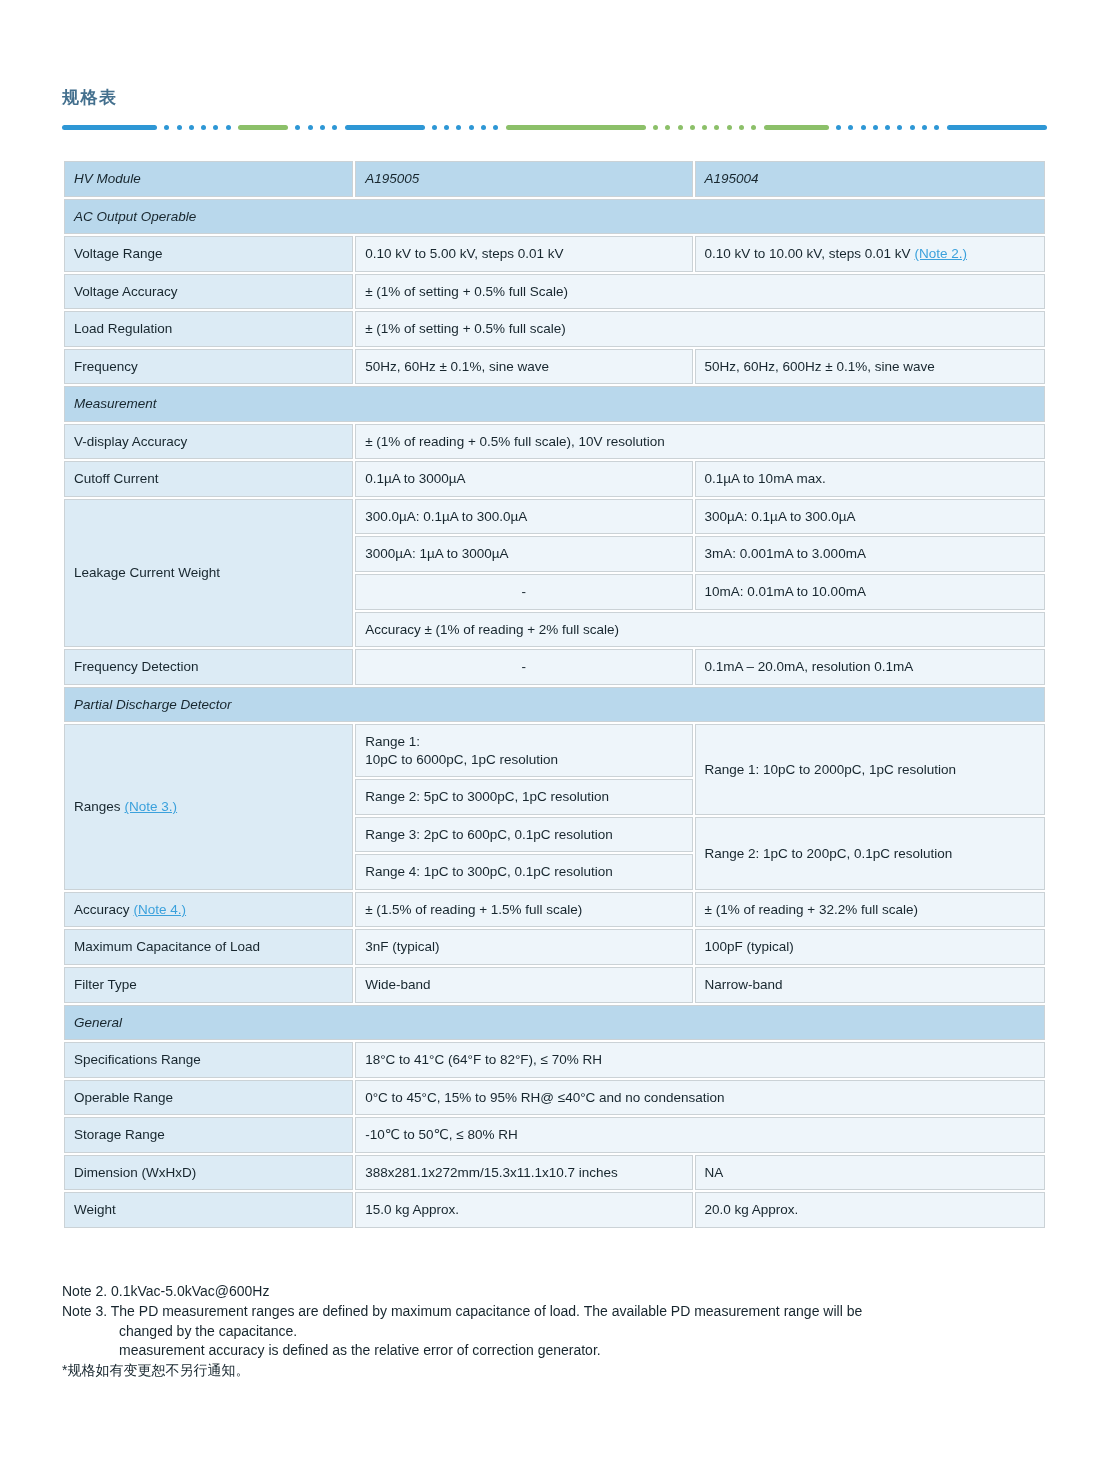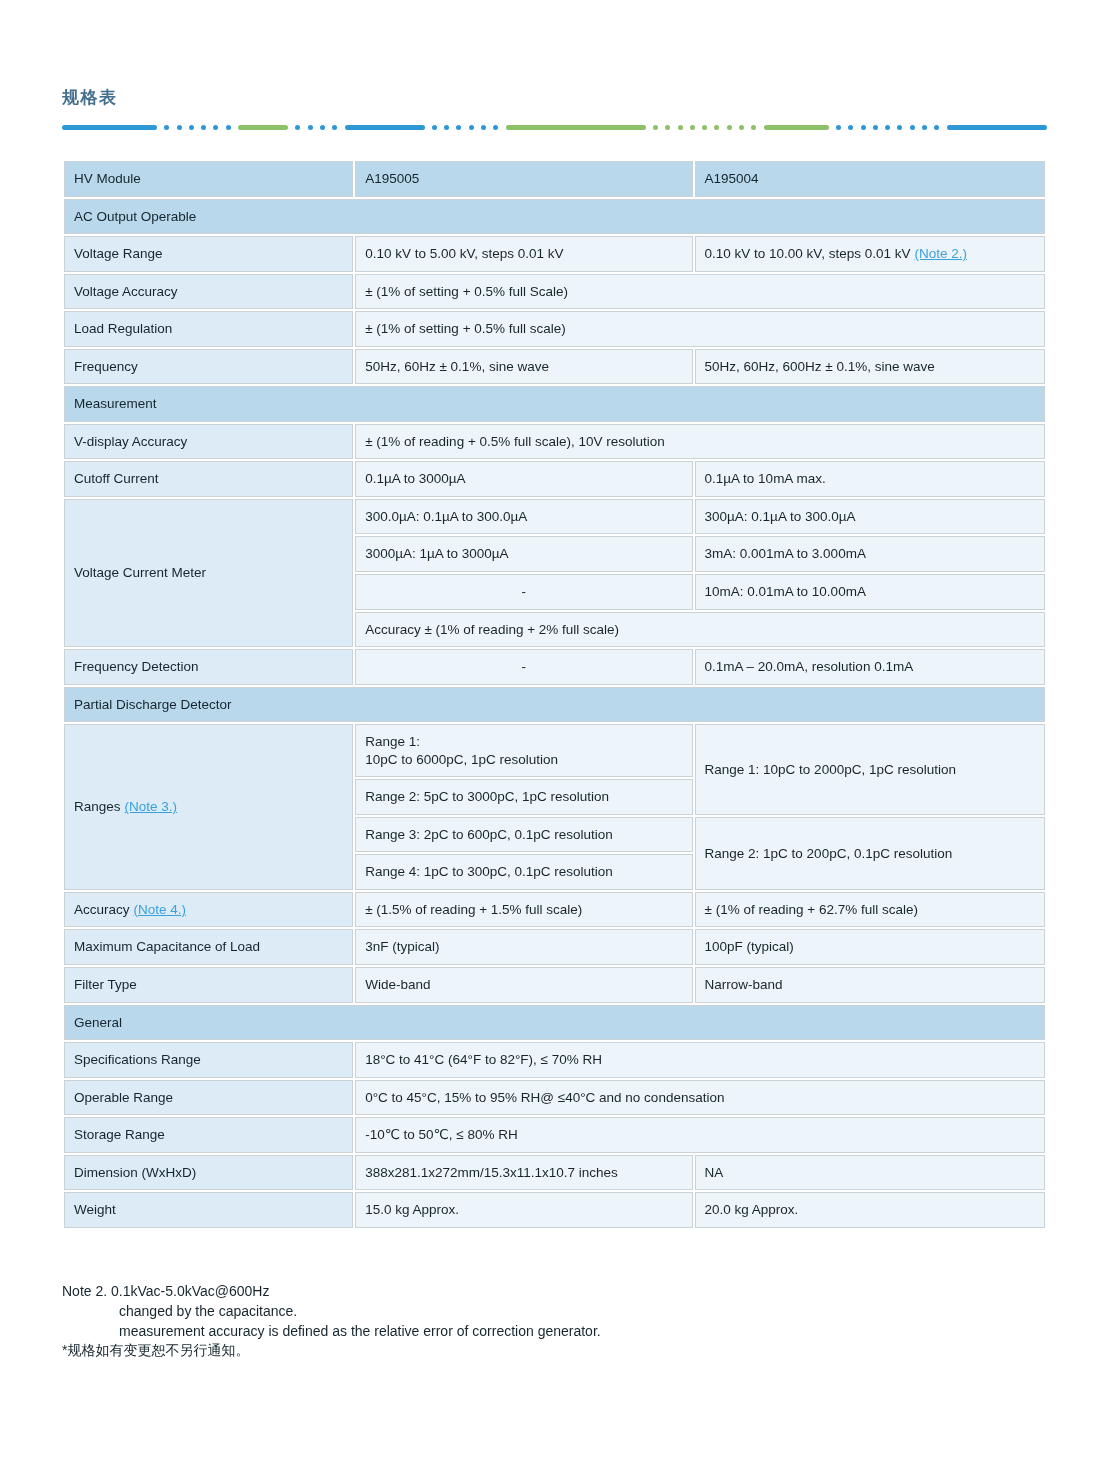--- a/index.html
+++ b/index.html
@@ -52,21 +52,21 @@
     border-spacing: 2px;
   }
   table.spec td {
     border: 1px solid var(--cell-border);
     padding: 8px 9px;
     font-size: 13.5px;
     line-height: 1.3;
     vertical-align: middle;
     word-wrap: break-word;
   }
-  td.hdr { background: var(--header-row-bg); }
+  td.hdr { background: var(--header-row-bg); font-style: italic; }
   td.lbl { background: var(--label-cell-bg); }
   td.val { background: var(--value-cell-bg); }
   td.center { text-align: center; }
   .note { color: var(--note-link-color); margin-left: 4px; text-decoration: underline; }
 
   .footnotes {
     margin-top: 52px;
     font-size: 14px;
     line-height: 1.42;
     color: var(--text-color);
@@ -168,21 +168,21 @@
         <tr>
           <td class="lbl">V-display Accuracy</td>
           <td class="val" colspan="2">± (1% of reading + 0.5% full scale), 10V resolution</td>
         </tr>
         <tr>
           <td class="lbl">Cutoff Current</td>
           <td class="val">0.1µA to 3000µA</td>
           <td class="val">0.1µA to 10mA max.</td>
         </tr>
         <tr>
-          <td class="lbl" rowspan="4">Voltage Current Meter</td>
+          <td class="lbl" rowspan="4">Leakage Current Weight</td>
           <td class="val">300.0µA: 0.1µA to 300.0µA</td>
           <td class="val">300µA: 0.1µA to 300.0µA</td>
         </tr>
         <tr>
           <td class="val">3000µA: 1µA to 3000µA</td>
           <td class="val">3mA: 0.001mA to 3.000mA</td>
         </tr>
         <tr>
           <td class="val center">-</td>
           <td class="val">10mA: 0.01mA to 10.00mA</td>
@@ -217,21 +217,21 @@
           <td class="val" rowspan="2">Range 2: 1pC to 200pC, 0.1pC resolution</td>
         </tr>
         <tr>
           <td class="val">Range 4: 1pC to 300pC, 0.1pC resolution</td>
         </tr>
         <tr>
           <td class="lbl">
             <span>Accuracy</span><span class="note">(Note 4.)</span>
           </td>
           <td class="val">± (1.5% of reading + 1.5% full scale)</td>
-          <td class="val">± (1% of reading + 62.7% full scale)</td>
+          <td class="val">± (1% of reading + 32.2% full scale)</td>
         </tr>
         <tr>
           <td class="lbl">Maximum Capacitance of Load</td>
           <td class="val">3nF (typical)</td>
           <td class="val">100pF (typical)</td>
         </tr>
         <tr>
           <td class="lbl">Filter Type</td>
           <td class="val">Wide-band</td>
           <td class="val">Narrow-band</td>
@@ -260,19 +260,20 @@
         <tr>
           <td class="lbl">Weight</td>
           <td class="val">15.0 kg Approx.</td>
           <td class="val">20.0 kg Approx.</td>
         </tr>
       </tbody>
     </table>
 
     <div class="footnotes">
       <div>Note 2. 0.1kVac-5.0kVac@600Hz</div>
+      <div>Note 3. The PD measurement ranges are defined by maximum capacitance of load. The available PD measurement range will be</div>
       <div class="indent">changed by the capacitance.</div>
       <div class="indent">measurement accuracy is defined as the relative error of correction generator.</div>
       <div>*规格如有变更恕不另行通知。</div>
     </div>
 
   </div>
 </div>
 
 </body></html>

